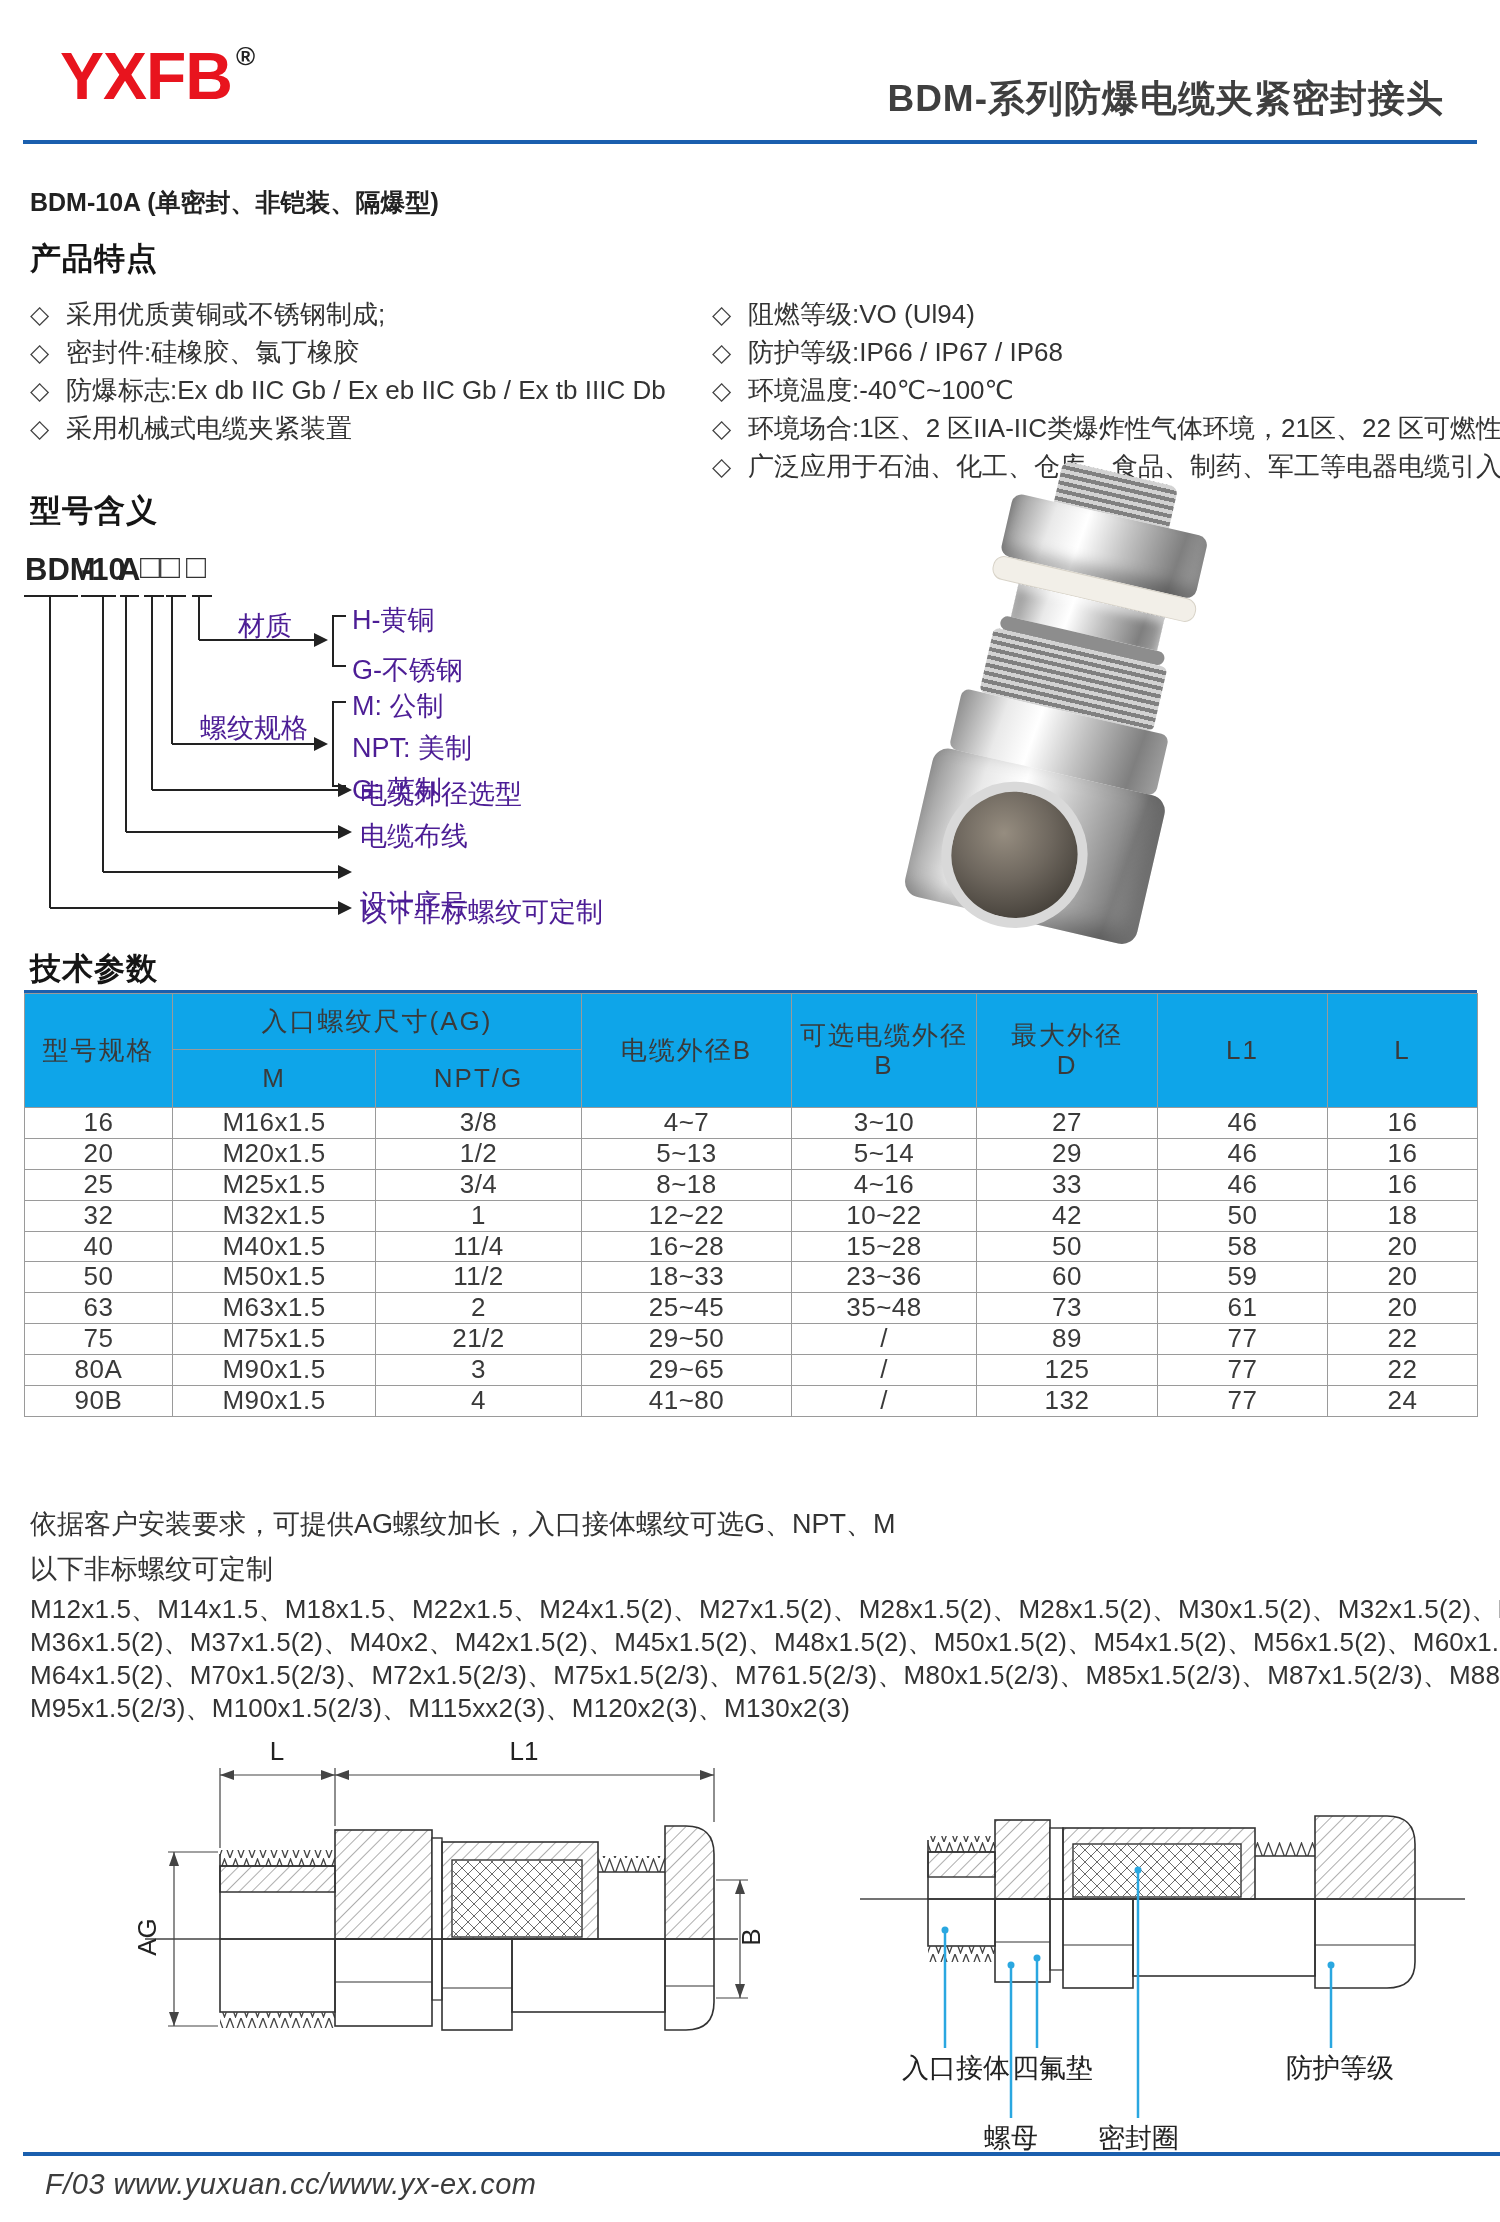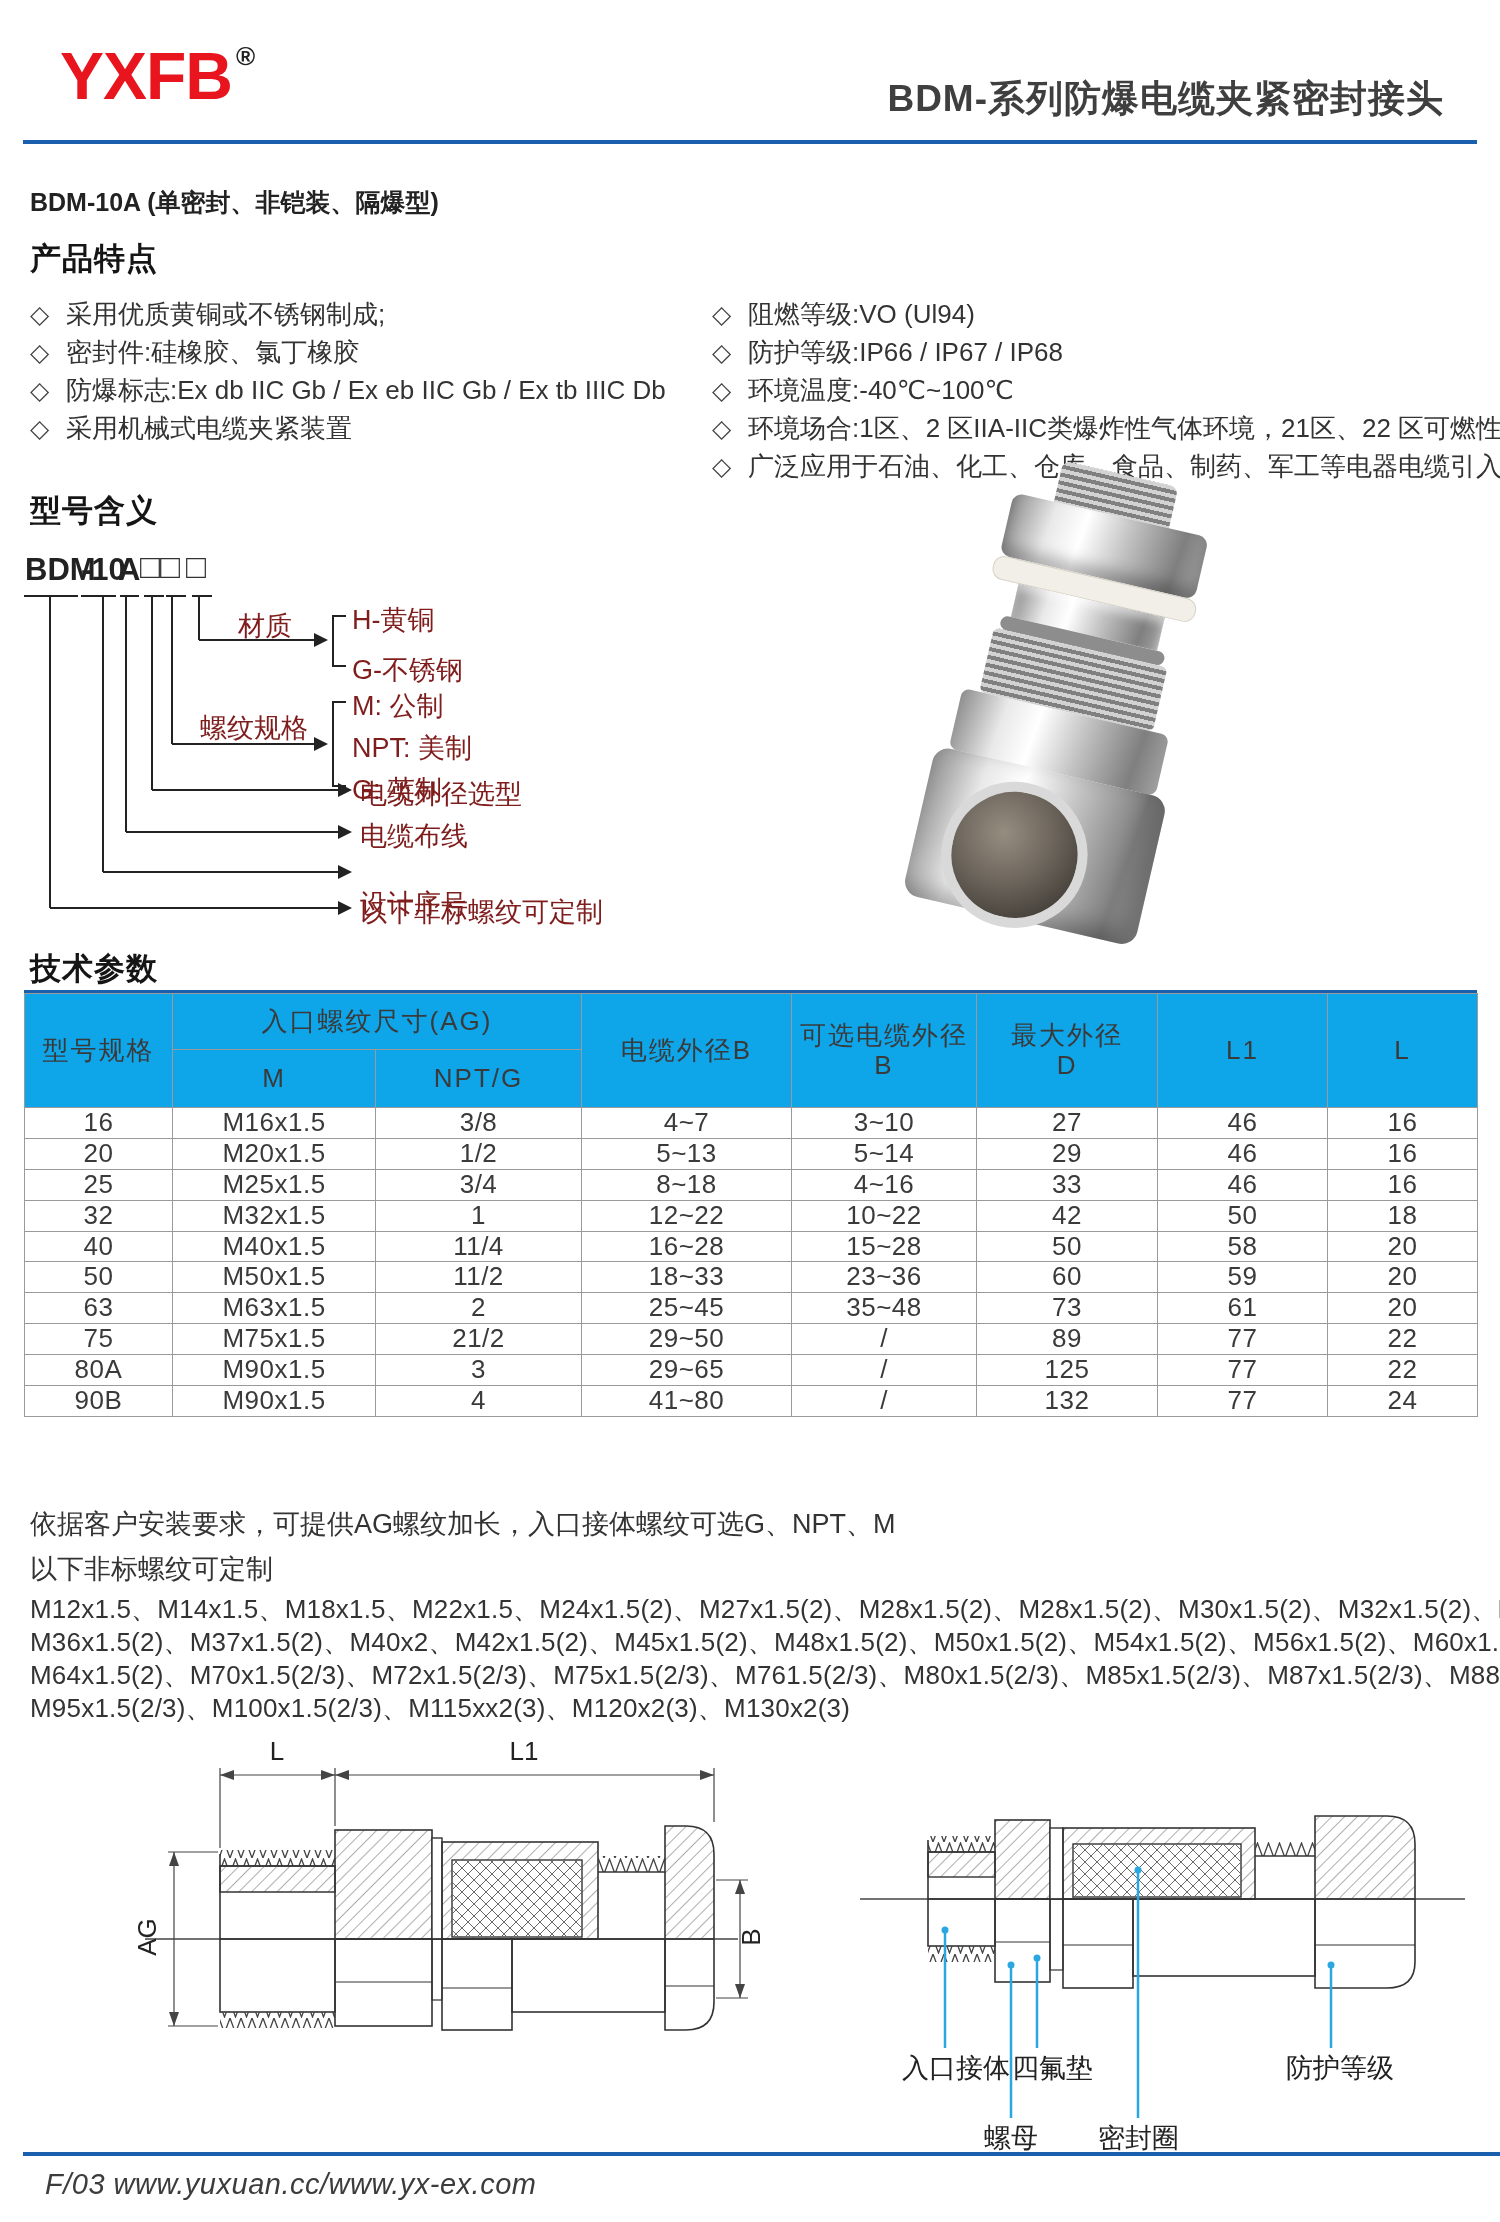--- a/index.html
+++ b/index.html
@@ -18,21 +18,21 @@
   .rule{background:#1a5fae;height:4px;}
 
   .subtitle{left:30px;top:186px;font-size:25px;font-weight:bold;color:#222;}
 
   .sec-head{font-size:31px;font-weight:bold;color:#151515;letter-spacing:1px;}
 
   .feat{font-size:26px;color:#333;}
   .dia{display:inline-block;width:36px;font-size:25px;color:#444;}
 
   
-  .mlabel{font-size:27px;color:#7f1d1d;}
+  .mlabel{font-size:27px;color:#4c1d95;}
   .mcode{font-size:31px;font-weight:bold;color:#222;}
   .mbox{font-size:33px;font-weight:normal;color:#333;}
 
   
   table.spec{border-collapse:collapse;table-layout:fixed;width:1453px;font-size:26px;color:#3a3a3a;}
   table.spec td,table.spec th{border:1px solid #9a9a9a;text-align:center;vertical-align:middle;font-weight:normal;padding:0;line-height:1.15;}
   table.spec thead td{background:#0ea5e9;letter-spacing:2px;}
   table.spec .hr1{height:56px;}
   table.spec .hr2{height:58px;}
   table.spec tbody tr{height:24px;}

